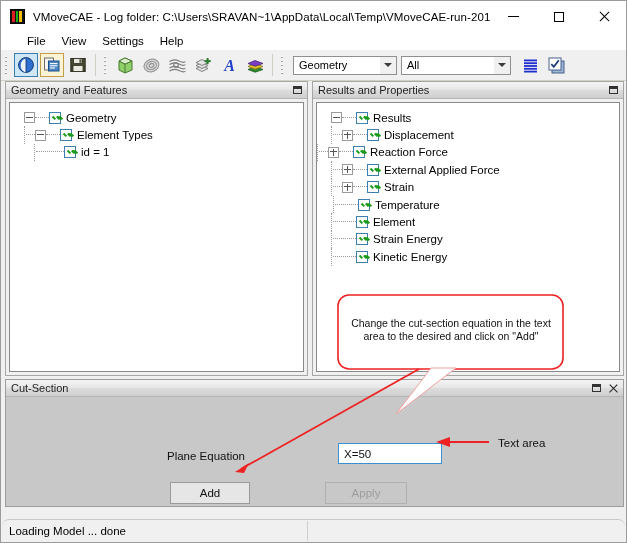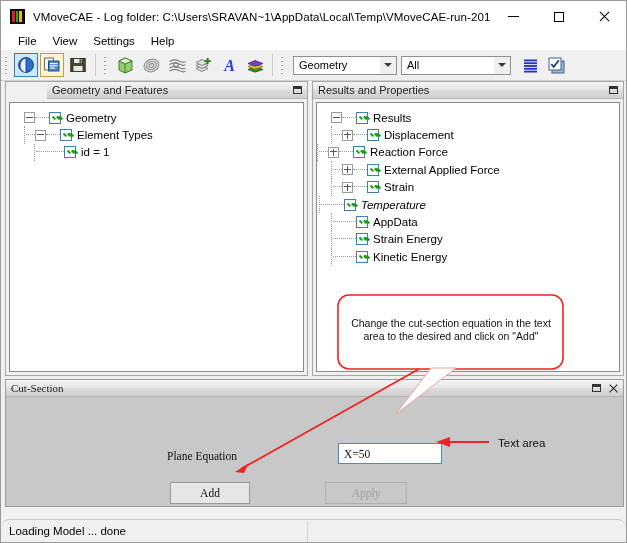--- a/index.html
+++ b/index.html
@@ -46,21 +46,21 @@
   .gl-close{position:relative;width:12px;height:12px;}
   .gl-close:before,.gl-close:after{
     content:"";position:absolute;left:0;top:5px;width:13px;height:1px;background:#000;
   }
   .gl-close:before{transform:rotate(45deg);}
   .gl-close:after{transform:rotate(-45deg);}
 
   
   .menubar{
     position:absolute;left:0;top:31px;right:0;height:18px;
-    background:#ffffff;display:flex;align-items:center;padding-left:11px;
+    background:#ffffff;display:flex;align-items:center;padding-left:20px;
   }
   .menu-item{font-size:11.5px;color:#000;padding:1px 8px 2px 6px;margin-right:2px;}
 
   
   .toolbar{
     position:absolute;left:0;top:49px;right:0;height:30px;
     background:#f0f0f0;
     border-bottom:1px solid #d4d0c8;
     display:flex;align-items:center;
   }
@@ -328,21 +328,21 @@
       <div class="tbtn">
         <svg width="19" height="19" viewBox="0 0 19 19">
           <rect x="5" y="5" width="12" height="12" fill="#9bb6d4" stroke="#46618a" stroke-width="1"></rect>
           <rect x="2" y="2" width="12" height="12" fill="#ffffff" stroke="#46618a" stroke-width="1"></rect>
           <path d="M4.3 8.2 L6.8 10.9 L11.8 4.3" fill="none" stroke="#1f3f7a" stroke-width="1.8"></path>
         </svg>
       </div>
     </div>
   </div>
 
-  <div class="panel" style="left:4px;top:80px;width:303px;height:295px;padding-left:41px;">
+  <div class="panel" style="left:4px;top:80px;width:303px;height:295px;">
     <div class="panel-head">
       <span class="ph-title">Geometry and Features</span>
       <span class="ph-btn">
           <i class="ico-float"></i>
         </span>
     </div>
     <div class="panel-body">
       <div class="tree">
 
         <div class="tnode" style="padding-left:14px;">
@@ -420,54 +420,54 @@
 
         <div class="tnode" style="padding-left:14px;">
           <span class="tvline"></span>
           <span class="tdots s"></span>
           <span class="tbox plus"></span>
           <span class="tdots"></span>
           <span class="chk"></span>
           <span class="tlabel">Strain</span>
         </div>
 
-        <div class="tnode" style="padding-left:2px;font-style:italic;">
+        <div class="tnode" style="padding-left:16px;">
           <span class="tvline"></span>
           <span class="tdots" style="width:23px;"></span>
           <span class="chk"></span>
           <span class="tlabel">Temperature</span>
         </div>
 
 
         <div class="tnode" style="padding-left:14px;">
           <span class="tvline"></span>
           <span class="tdots" style="width:23px;"></span>
           <span class="chk"></span>
-          <span class="tlabel">AppData</span>
+          <span class="tlabel">Element</span>
         </div>
 
         <div class="tnode" style="padding-left:14px;">
           <span class="tvline"></span>
           <span class="tdots" style="width:23px;"></span>
           <span class="chk"></span>
           <span class="tlabel">Strain Energy</span>
         </div>
 
         <div class="tnode" style="padding-left:14px;">
           <span class="tvline"></span>
           <span class="tdots" style="width:23px;"></span>
           <span class="chk"></span>
           <span class="tlabel">Kinetic Energy</span>
         </div>
 
       </div>
     </div>
   </div>
 
-  <div class="panel" style="left:4px;top:378px;width:619px;height:128px;background:#c8c8c8;border-color:#9c9c9c;font-family:Liberation Serif, serif;">
+  <div class="panel" style="left:4px;top:378px;width:619px;height:128px;background:#c8c8c8;border-color:#9c9c9c;">
     <div class="panel-head">
       <span class="ph-title">Cut-Section</span>
       <span class="ph-btn">
           <i class="ico-float"></i>
         </span>
       <span class="ph-btn">
           <i class="ico-x"></i>
         </span>
     </div>
     <div class="cut-body">

